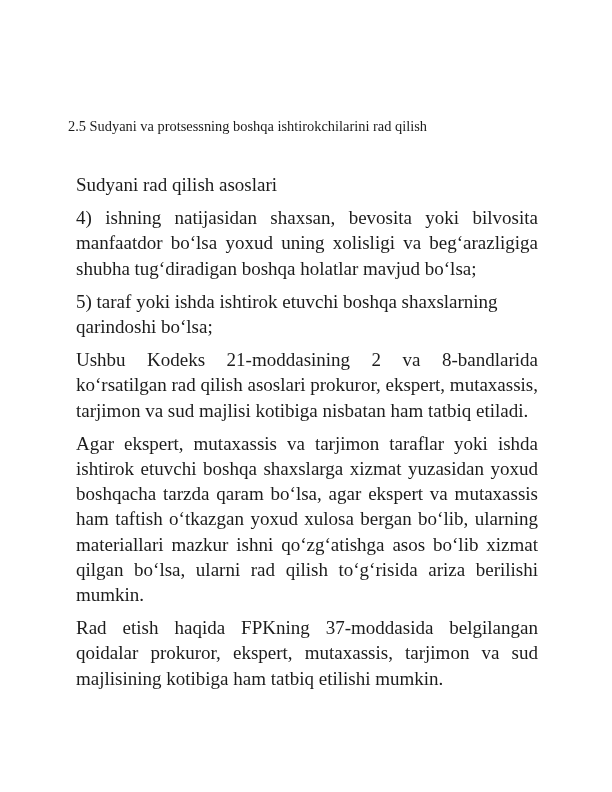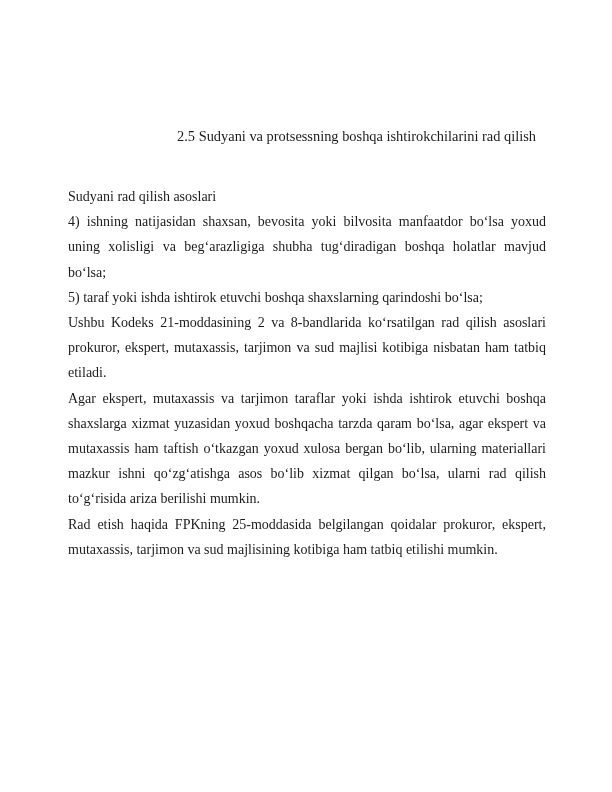--- a/index.html
+++ b/index.html
@@ -19,31 +19,31 @@
   }
   .content {
     position: absolute;
     left: 68px;
     top: 114px;
     width: 478px;
   }
   .doc-heading {
     font-size: 14.4px;
     line-height: 25px;
-    text-align: right;
-    margin: 10px;
+    text-align: left;
+    margin: 0;
     white-space: nowrap;
   }
   .spacer-line {
     height: 25px;
   }
   p.para {
-    font-size: 14px;
+    font-size: 19px;
     line-height: 25.2px;
-    margin: 0;
+    margin: 8px;
     text-align: justify;
     text-justify: inter-word;
     -webkit-hyphens: none;
     hyphens: none;
   }
   p.para.left {
     text-align: left;
   }
   
 </style>
@@ -56,17 +56,17 @@
     <div class="doc-heading">2.5 Sudyani va protsessning boshqa ishtirokchilarini rad qilish</div>
 
     <div class="spacer-line"></div>
 
     <div id="blocks-container">
         <p class="para left">Sudyani rad qilish asoslari</p>
         <p class="para">4) ishning natijasidan shaxsan, bevosita yoki bilvosita manfaatdor bo‘lsa yoxud uning xolisligi va beg‘arazligiga shubha tug‘diradigan boshqa holatlar mavjud bo‘lsa;</p>
         <p class="para left">5) taraf yoki ishda ishtirok etuvchi boshqa shaxslarning qarindoshi bo‘lsa;</p>
         <p class="para">Ushbu Kodeks 21-moddasining 2 va 8-bandlarida ko‘rsatilgan rad qilish asoslari prokuror, ekspert, mutaxassis, tarjimon va sud majlisi kotibiga nisbatan ham tatbiq etiladi.</p>
         <p class="para">Agar ekspert, mutaxassis va tarjimon taraflar yoki ishda ishtirok etuvchi boshqa shaxslarga xizmat yuzasidan yoxud boshqacha tarzda qaram bo‘lsa, agar ekspert va mutaxassis ham taftish o‘tkazgan yoxud xulosa bergan bo‘lib, ularning materiallari mazkur ishni qo‘zg‘atishga asos bo‘lib xizmat qilgan bo‘lsa, ularni rad qilish to‘g‘risida ariza berilishi mumkin.</p>
-        <p class="para">Rad etish haqida FPKning 25-moddasida belgilangan qoidalar prokuror, ekspert, mutaxassis, tarjimon va sud majlisining kotibiga ham tatbiq etilishi mumkin.</p>
+        <p class="para">Rad etish haqida FPKning 37-moddasida belgilangan qoidalar prokuror, ekspert, mutaxassis, tarjimon va sud majlisining kotibiga ham tatbiq etilishi mumkin.</p>
       </div>
 
   </div>
 </div>
 
 </body></html>

